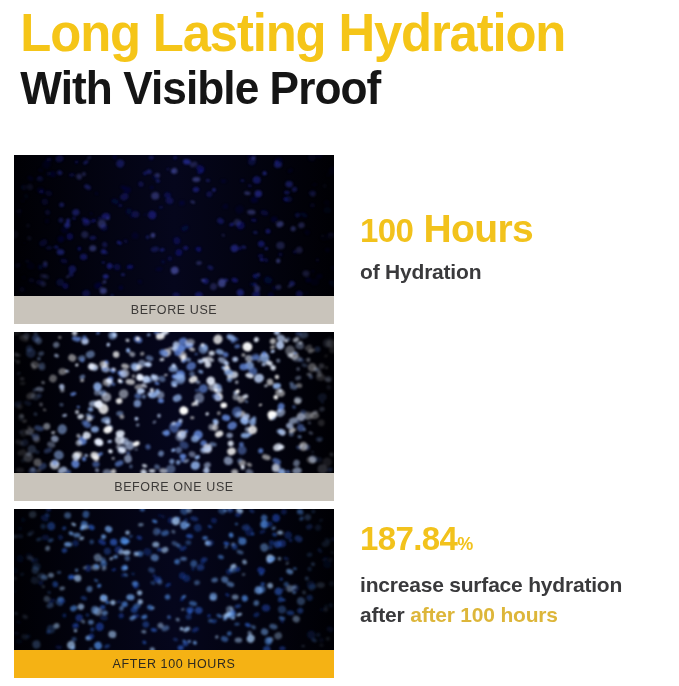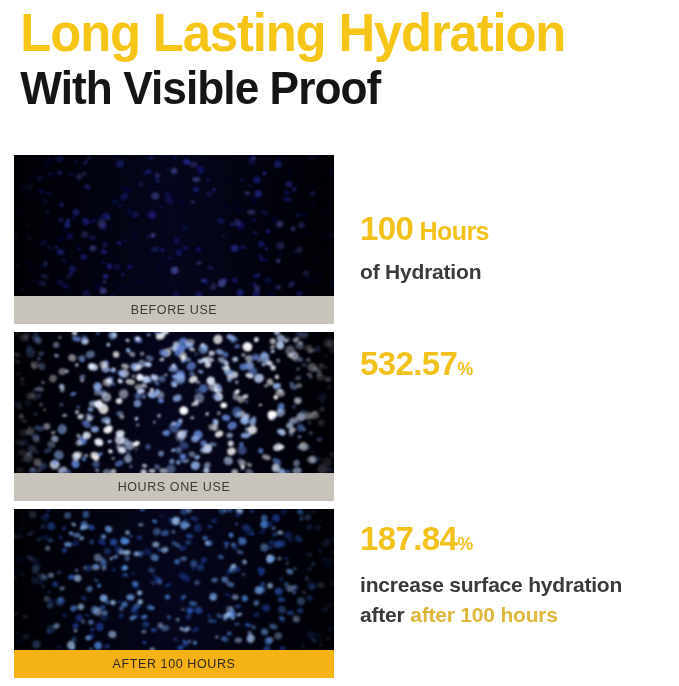--- a/index.html
+++ b/index.html
@@ -123,21 +123,21 @@
     line-height: 38px;
     letter-spacing: -0.6px;
     white-space: nowrap;
   }
   .stat-value .unit {
     font-size: 18px;
     font-weight: bold;
     letter-spacing: 0;
   }
   .stat-value .word {
-    font-size: 25px;
+    font-size: 39px;
   }
 
   .stat-desc {
     color: #3a3a3c;
     font-family: "Liberation Sans", sans-serif;
     font-weight: bold;
     font-size: 21px;
     line-height: 30px;
     letter-spacing: -0.2px;
     margin-top: 7px;
@@ -971,21 +971,21 @@
                 <ellipse cx="209.3" cy="35.8" rx="1.81" ry="1.70" fill="#8fb0e8" opacity="0.852" transform="rotate(-2.6 209.3 35.8)"></ellipse>
                 <ellipse cx="114.0" cy="126.8" rx="3.78" ry="4.13" fill="#b9cdf2" opacity="0.629" transform="rotate(-15.1 114.0 126.8)"></ellipse>
                 <ellipse cx="14.6" cy="122.1" rx="2.66" ry="2.21" fill="#b9cdf2" opacity="0.235" transform="rotate(12.3 14.6 122.1)"></ellipse>
                 <ellipse cx="197.3" cy="28.0" rx="2.81" ry="2.09" fill="#e8f0ff" opacity="0.626" transform="rotate(-1.7 197.3 28.0)"></ellipse>
                 <ellipse cx="23.5" cy="130.3" rx="3.96" ry="3.84" fill="#ffffff" opacity="0.316" transform="rotate(1.0 23.5 130.3)"></ellipse>
                 <ellipse cx="289.4" cy="114.3" rx="4.33" ry="4.54" fill="#ffffff" opacity="0.489" transform="rotate(-13.9 289.4 114.3)"></ellipse>
                 <ellipse cx="283.0" cy="138.8" rx="4.87" ry="3.42" fill="#b9cdf2" opacity="0.589" transform="rotate(-8.6 283.0 138.8)"></ellipse>
               </g>
             </svg>
           </div>
-          <div class="panel-caption">HOURS ONE USE</div>
+          <div class="panel-caption">BEFORE ONE USE</div>
         </div>
         <div class="panel">
           <div class="panel-img">
             <svg width="320" height="141" viewBox="0 0 320 141" xmlns="http://www.w3.org/2000/svg">
               <defs>
                 <filter id="b3291" x="-5%" y="-5%" width="110%" height="110%">
                   <feGaussianBlur stdDeviation="1.1"></feGaussianBlur>
                 </filter>
                 <linearGradient id="g3291" x1="0" y1="0" x2="1" y2="0">
                   <stop offset="0" stop-color="#000004"></stop>
@@ -1403,21 +1403,20 @@
       </div>
 
     <div class="text-col" id="text-col">
         <div class="stat stat-1">
           <div class="stat-value"><span>100</span><span class="word"> Hours</span></div>
           <div class="stat-desc">
             <div><span>of Hydration</span></div>
           </div>
         </div>
         <div class="stat stat-2">
-          <div class="stat-value"><span>532.57</span><span class="unit">%</span></div>
         </div>
         <div class="stat stat-3">
           <div class="stat-value"><span>187.84</span><span class="unit">%</span></div>
           <div class="stat-desc">
             <div><span>increase surface hydration</span></div>
             <div><span>after </span><span class="hl">after 100 hours</span></div>
           </div>
         </div>
       </div>
 

